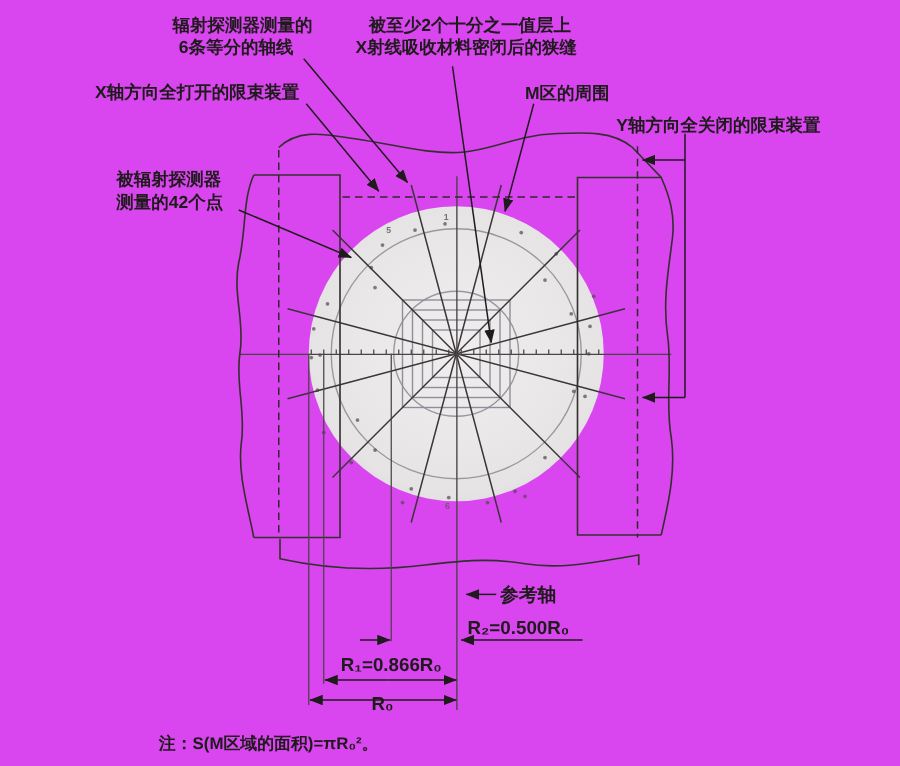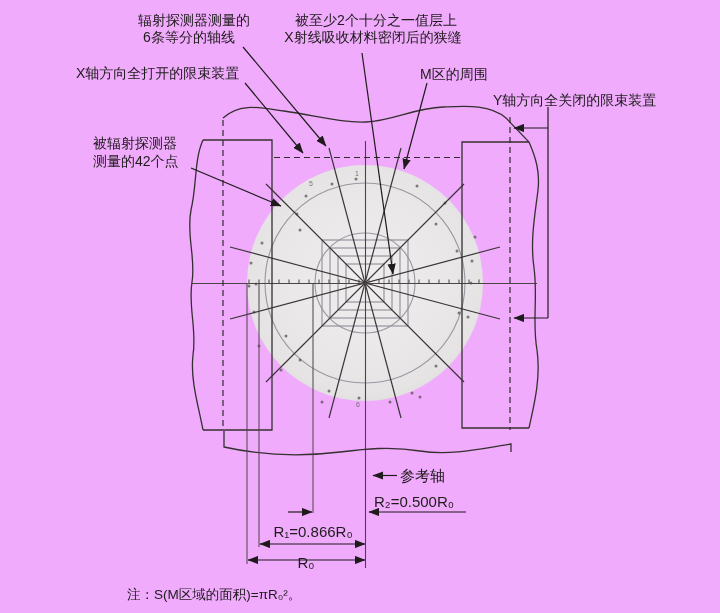--- a/index.html
+++ b/index.html
@@ -1,17 +1,17 @@
 <!DOCTYPE html>
 <html><head>
 <meta charset="utf-8">
 <style>
   html,body{margin:0;padding:0;background:#ffffff;}
-  .stage{position:relative;width:720px;height:613px;background:#f0abfc;overflow:hidden;
-         font-family:"Liberation Sans","DejaVu Sans",sans-serif;}
+  .stage{position:relative;width:720px;height:613px;background:#d946ef;overflow:hidden;
+         font-family:"Liberation Sans","DejaVu Sans",sans-serif;font-weight:bold;}
   svg text{fill:#1f1b1c;}
   .cjk{font-size:14px;}
   .dim{font-size:15px;}
   .note{font-size:13.5px;}
   .rim{font-size:7px;fill:#5a565a;opacity:.8;}
 </style>
 </head>
 <body>
 
 <div class="stage">

